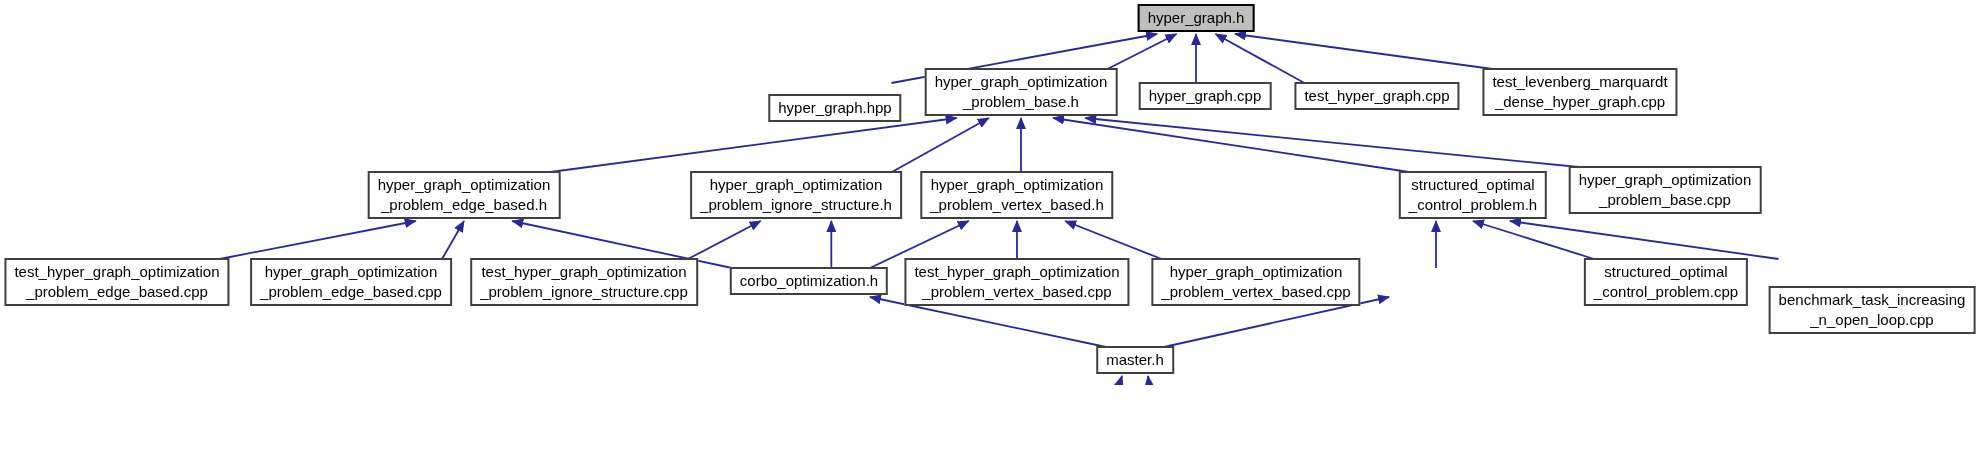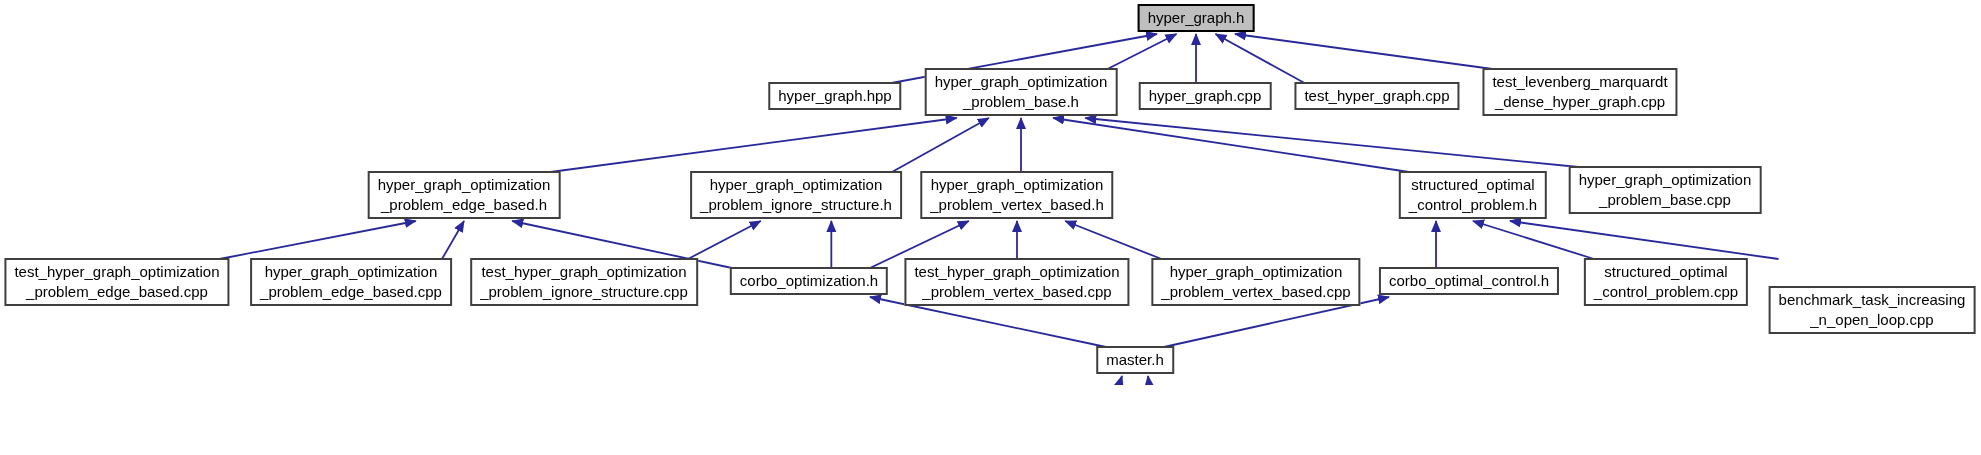--- a/index.html
+++ b/index.html
@@ -61,21 +61,21 @@
       <line x1="1161.5" y1="259" x2="1065.25" y2="221" stroke="#28289b" stroke-width="1.8" marker-end="url(#arrow)"></line>
       <line x1="1436" y1="268" x2="1436" y2="221" stroke="#28289b" stroke-width="1.8" marker-end="url(#arrow)"></line>
       <line x1="1594" y1="259" x2="1473" y2="221" stroke="#28289b" stroke-width="1.8" marker-end="url(#arrow)"></line>
       <line x1="1778.5" y1="259" x2="1510" y2="221" stroke="#28289b" stroke-width="1.8" marker-end="url(#arrow)"></line>
       <line x1="1106" y1="347" x2="870" y2="297" stroke="#28289b" stroke-width="1.8" marker-end="url(#arrow)"></line>
       <line x1="1164" y1="347" x2="1389" y2="297" stroke="#28289b" stroke-width="1.8" marker-end="url(#arrow)"></line>
       <line x1="1107.5" y1="422" x2="1122" y2="376" stroke="#28289b" stroke-width="1.8" marker-end="url(#arrow)"></line>
       <line x1="1153.5" y1="422" x2="1148" y2="376" stroke="#28289b" stroke-width="1.8" marker-end="url(#arrow)"></line>
     </svg>
     <div class="node highlighted" style="left: 1196px; top: 18px;">hyper_graph.h</div>
-    <div class="node" style="left: 835px; top: 96px;">hyper_graph.hpp</div>
+    <div class="node" style="left: 835px; top: 108px;">hyper_graph.hpp</div>
     <div class="node" style="left: 1021px; top: 92px;">hyper_graph_optimization
 _problem_base.h</div>
     <div class="node" style="left: 1205px; top: 96px;">hyper_graph.cpp</div>
     <div class="node" style="left: 1377px; top: 96px;">test_hyper_graph.cpp</div>
     <div class="node" style="left: 1580px; top: 92px;">test_levenberg_marquardt
 _dense_hyper_graph.cpp</div>
     <div class="node" style="left: 464px; top: 195px;">hyper_graph_optimization
 _problem_edge_based.h</div>
     <div class="node" style="left: 796px; top: 195px;">hyper_graph_optimization
 _problem_ignore_structure.h</div>
@@ -89,21 +89,20 @@
 _problem_edge_based.cpp</div>
     <div class="node" style="left: 351px; top: 282px;">hyper_graph_optimization
 _problem_edge_based.cpp</div>
     <div class="node" style="left: 584px; top: 282px;">test_hyper_graph_optimization
 _problem_ignore_structure.cpp</div>
     <div class="node" style="left: 801px; top: 281px; margin-left: 8px;">corbo_optimization.h</div>
     <div class="node" style="left: 1017px; top: 282px;">test_hyper_graph_optimization
 _problem_vertex_based.cpp</div>
     <div class="node" style="left: 1256px; top: 282px;">hyper_graph_optimization
 _problem_vertex_based.cpp</div>
-    <div class="node" style="left: 1469px; top: 281px;">corbo_optimal_control.h</div>
     <div class="node" style="left: 1666px; top: 282px;">structured_optimal
 _control_problem.cpp</div>
     <div class="node" style="left: 1872px; top: 282px; margin-top: 28px;">benchmark_task_increasing
 _n_open_loop.cpp</div>
     <div class="node" style="left: 1135px; top: 360px;">master.h</div>
     <div class="node" style="left: 1081px; top: 435px;">app.cpp</div>
     <div class="node" style="left: 1190px; top: 435px; padding-left: 37px;">master.cpp</div>
   </div>
 
 </body></html>

